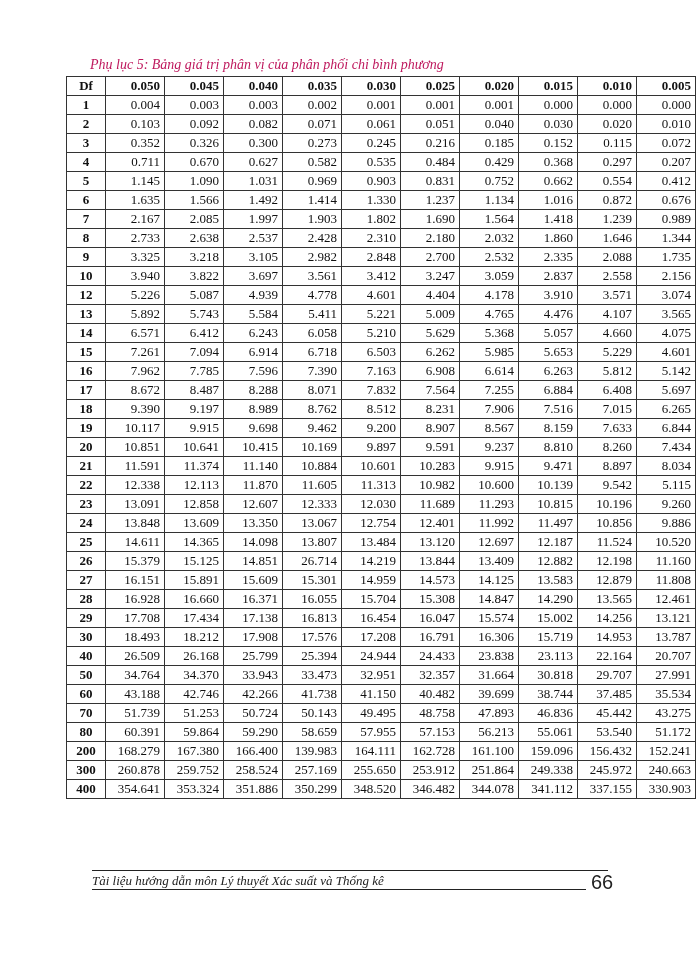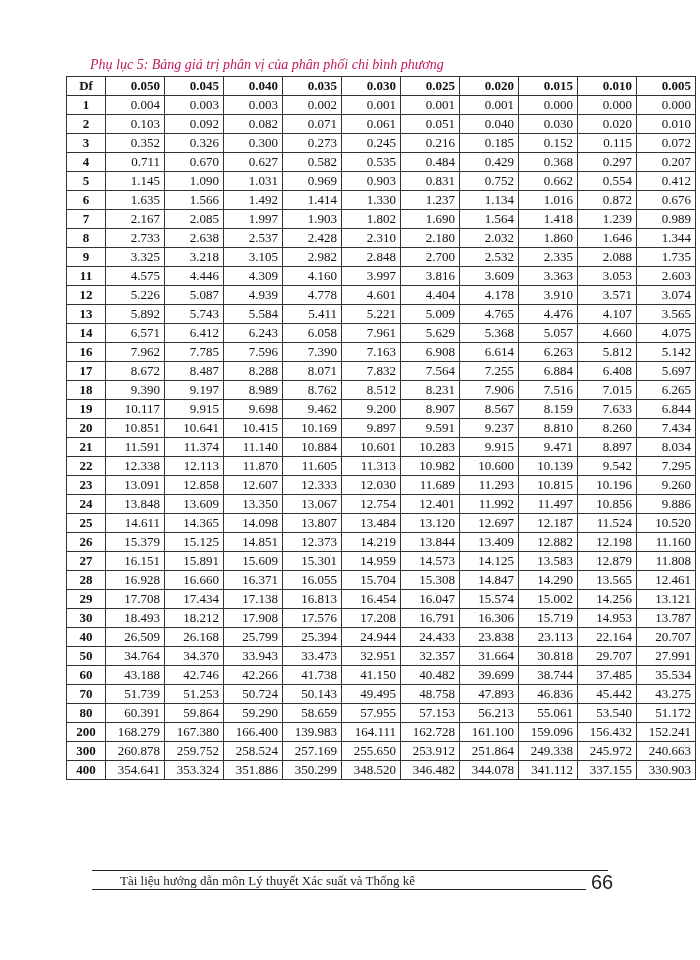--- a/index.html
+++ b/index.html
@@ -4,21 +4,21 @@
   <style>
     html, body { margin:0; padding:0; background:#ffffff; }
     body { width:700px; height:960px; position:relative; overflow:hidden; font-family:"Liberation Serif", "DejaVu Serif", serif; color:#111; }
     .caption { position:absolute; left:90px; top:57px; font-style:italic; font-size:14px; color:#be185d; }
     table.chi { position:absolute; left:66px; top:76px; border-collapse:collapse; font-size:13px; }
     table.chi th, table.chi td { border:1px solid #333; height:18px; padding:0 4px; text-align:right; line-height:18px; }
     table.chi th { font-weight:bold;border-radius:8px; }
     table.chi td.df, table.chi th.df { text-align:center; font-weight:bold; width:30px; }
     table.chi td.v, table.chi th.v { width:50px; }
     .footer-line-top { position:absolute; left:92px; top:870px; width:516px; border-top:1px solid #222; }
-    .footer-text { position:absolute; left:92px; top:873px; font-size:13px; color:#222;margin-left:28px; }
+    .footer-text { position:absolute; left:92px; top:873px; font-style:italic; font-size:13px; color:#222; }
     .footer-line-bottom { position:absolute; left:92px; top:889px; width:494px; border-top:1px solid #222; }
     .page-num { position:absolute; left:591px; top:871px; font-family:"Liberation Sans", sans-serif; font-size:20px; color:#222; }
   </style>
 </head>
 <body>
 
 <div class="caption">Phụ lục 5: Bảng giá trị phân vị của phân phối chi bình phương</div>
 
 <table class="chi">
   <thead>
@@ -148,31 +148,31 @@
         <td class="v">3.105</td>
         <td class="v">2.982</td>
         <td class="v">2.848</td>
         <td class="v">2.700</td>
         <td class="v">2.532</td>
         <td class="v">2.335</td>
         <td class="v">2.088</td>
         <td class="v">1.735</td>
       </tr>
       <tr>
-        <td class="df">11</td>
-        <td class="v">4.575</td>
-        <td class="v">4.446</td>
-        <td class="v">4.309</td>
-        <td class="v">4.160</td>
-        <td class="v">3.997</td>
-        <td class="v">3.816</td>
-        <td class="v">3.609</td>
-        <td class="v">3.363</td>
-        <td class="v">3.053</td>
-        <td class="v">2.603</td>
+        <td class="df">10</td>
+        <td class="v">3.940</td>
+        <td class="v">3.822</td>
+        <td class="v">3.697</td>
+        <td class="v">3.561</td>
+        <td class="v">3.412</td>
+        <td class="v">3.247</td>
+        <td class="v">3.059</td>
+        <td class="v">2.837</td>
+        <td class="v">2.558</td>
+        <td class="v">2.156</td>
       </tr>
       <tr>
         <td class="df">12</td>
         <td class="v">5.226</td>
         <td class="v">5.087</td>
         <td class="v">4.939</td>
         <td class="v">4.778</td>
         <td class="v">4.601</td>
         <td class="v">4.404</td>
         <td class="v">4.178</td>
@@ -192,26 +192,39 @@
         <td class="v">4.476</td>
         <td class="v">4.107</td>
         <td class="v">3.565</td>
       </tr>
       <tr>
         <td class="df">14</td>
         <td class="v">6.571</td>
         <td class="v">6.412</td>
         <td class="v">6.243</td>
         <td class="v">6.058</td>
-        <td class="v">7.961</td>
+        <td class="v">5.210</td>
         <td class="v">5.629</td>
         <td class="v">5.368</td>
         <td class="v">5.057</td>
         <td class="v">4.660</td>
         <td class="v">4.075</td>
+      </tr>
+      <tr>
+        <td class="df">15</td>
+        <td class="v">7.261</td>
+        <td class="v">7.094</td>
+        <td class="v">6.914</td>
+        <td class="v">6.718</td>
+        <td class="v">6.503</td>
+        <td class="v">6.262</td>
+        <td class="v">5.985</td>
+        <td class="v">5.653</td>
+        <td class="v">5.229</td>
+        <td class="v">4.601</td>
       </tr>
       <tr>
         <td class="df">16</td>
         <td class="v">7.962</td>
         <td class="v">7.785</td>
         <td class="v">7.596</td>
         <td class="v">7.390</td>
         <td class="v">7.163</td>
         <td class="v">6.908</td>
         <td class="v">6.614</td>
@@ -288,21 +301,21 @@
         <td class="df">22</td>
         <td class="v">12.338</td>
         <td class="v">12.113</td>
         <td class="v">11.870</td>
         <td class="v">11.605</td>
         <td class="v">11.313</td>
         <td class="v">10.982</td>
         <td class="v">10.600</td>
         <td class="v">10.139</td>
         <td class="v">9.542</td>
-        <td class="v">7.295</td>
+        <td class="v">5.115</td>
       </tr>
       <tr>
         <td class="df">23</td>
         <td class="v">13.091</td>
         <td class="v">12.858</td>
         <td class="v">12.607</td>
         <td class="v">12.333</td>
         <td class="v">12.030</td>
         <td class="v">11.689</td>
         <td class="v">11.293</td>
@@ -334,21 +347,21 @@
         <td class="v">12.697</td>
         <td class="v">12.187</td>
         <td class="v">11.524</td>
         <td class="v">10.520</td>
       </tr>
       <tr>
         <td class="df">26</td>
         <td class="v">15.379</td>
         <td class="v">15.125</td>
         <td class="v">14.851</td>
-        <td class="v">12.373</td>
+        <td class="v">26.714</td>
         <td class="v">14.219</td>
         <td class="v">13.844</td>
         <td class="v">13.409</td>
         <td class="v">12.882</td>
         <td class="v">12.198</td>
         <td class="v">11.160</td>
       </tr>
       <tr>
         <td class="df">27</td>
         <td class="v">16.151</td>

